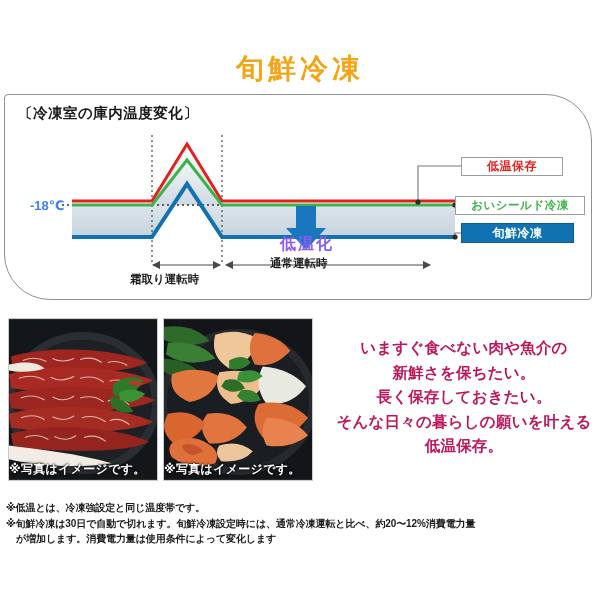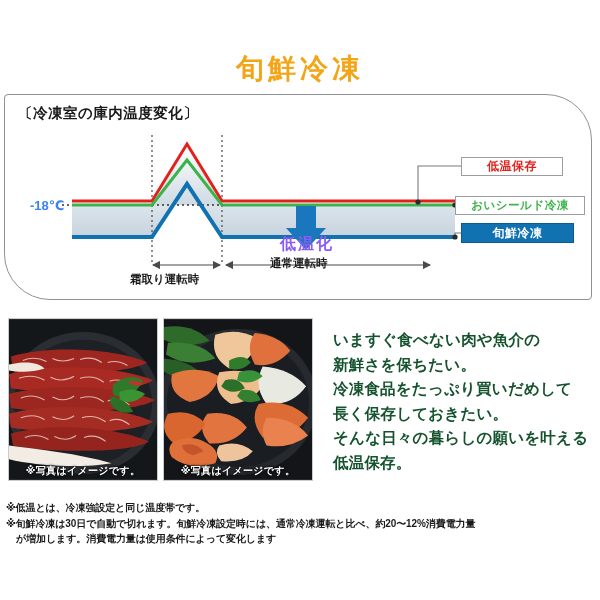--- a/index.html
+++ b/index.html
@@ -79,30 +79,30 @@
   .photo{
     position:absolute;top:318px;width:150px;height:163px;
     border:1px solid #c9cbcd;
     overflow:hidden;
     box-sizing:border-box;
   }
   #photo-beef{left:8px;}
   #photo-crab{left:163px;}
   .photo-caption{
     position:absolute;bottom:2px;left:0;width:100%;
-    text-align:center;font-size:10px;font-weight:bold;color:#fff;
+    text-align:left;font-size:12px;font-weight:bold;color:#fff;
     text-shadow:0 0 2px #000,0 0 3px #000;
     letter-spacing:.3px;
   }
 
   
   .copy{
-    position:absolute;left:333px;top:328px;width:262px;
-    font-size:15.5px;font-weight:bold;color:#14532d;
-    line-height:24.5px;letter-spacing:.2px;
+    position:absolute;left:333px;top:336px;width:262px;
+    font-size:15.5px;font-weight:bold;color:#be185d;
+    line-height:24.5px;letter-spacing:.2px;text-align:center;
   }
   .copy div{white-space:nowrap;}
 
   
   .notes{
     position:absolute;left:6px;top:500px;width:590px;
     font-size:10px;font-weight:bold;color:#1a1a1a;
     line-height:15.5px;letter-spacing:-.1px;
   }
   .notes .n2{text-indent:0;}
@@ -242,21 +242,20 @@
         <path d="M62,62 q14,-4 20,8 q-14,8 -24,-2 Z" fill="#2b6f28"></path>
         <path d="M78,72 q16,-2 20,10 q-16,6 -24,-4 Z" fill="#347f30"></path>
       </g>
     </svg>
     <div class="photo-caption">※写真はイメージです。</div>
   </div>
 
   <div class="copy">
     <div>いますぐ食べない肉や魚介の</div>
     <div>新鮮さを保ちたい。</div>
-    <div>冷凍食品をたっぷり買いだめして</div>
     <div>長く保存しておきたい。</div>
     <div>そんな日々の暮らしの願いを叶える</div>
     <div>低温保存。</div>
   </div>
 
   <div class="notes">
     <div>※低温とは、冷凍強設定と同じ温度帯です。</div>
     <div class="n2">※旬鮮冷凍は30日で自動で切れます。旬鮮冷凍設定時には、通常冷凍運転と比べ、約20〜12%消費電力量</div>
     <div class="n2b">が増加します。消費電力量は使用条件によって変化します</div>
   </div>

